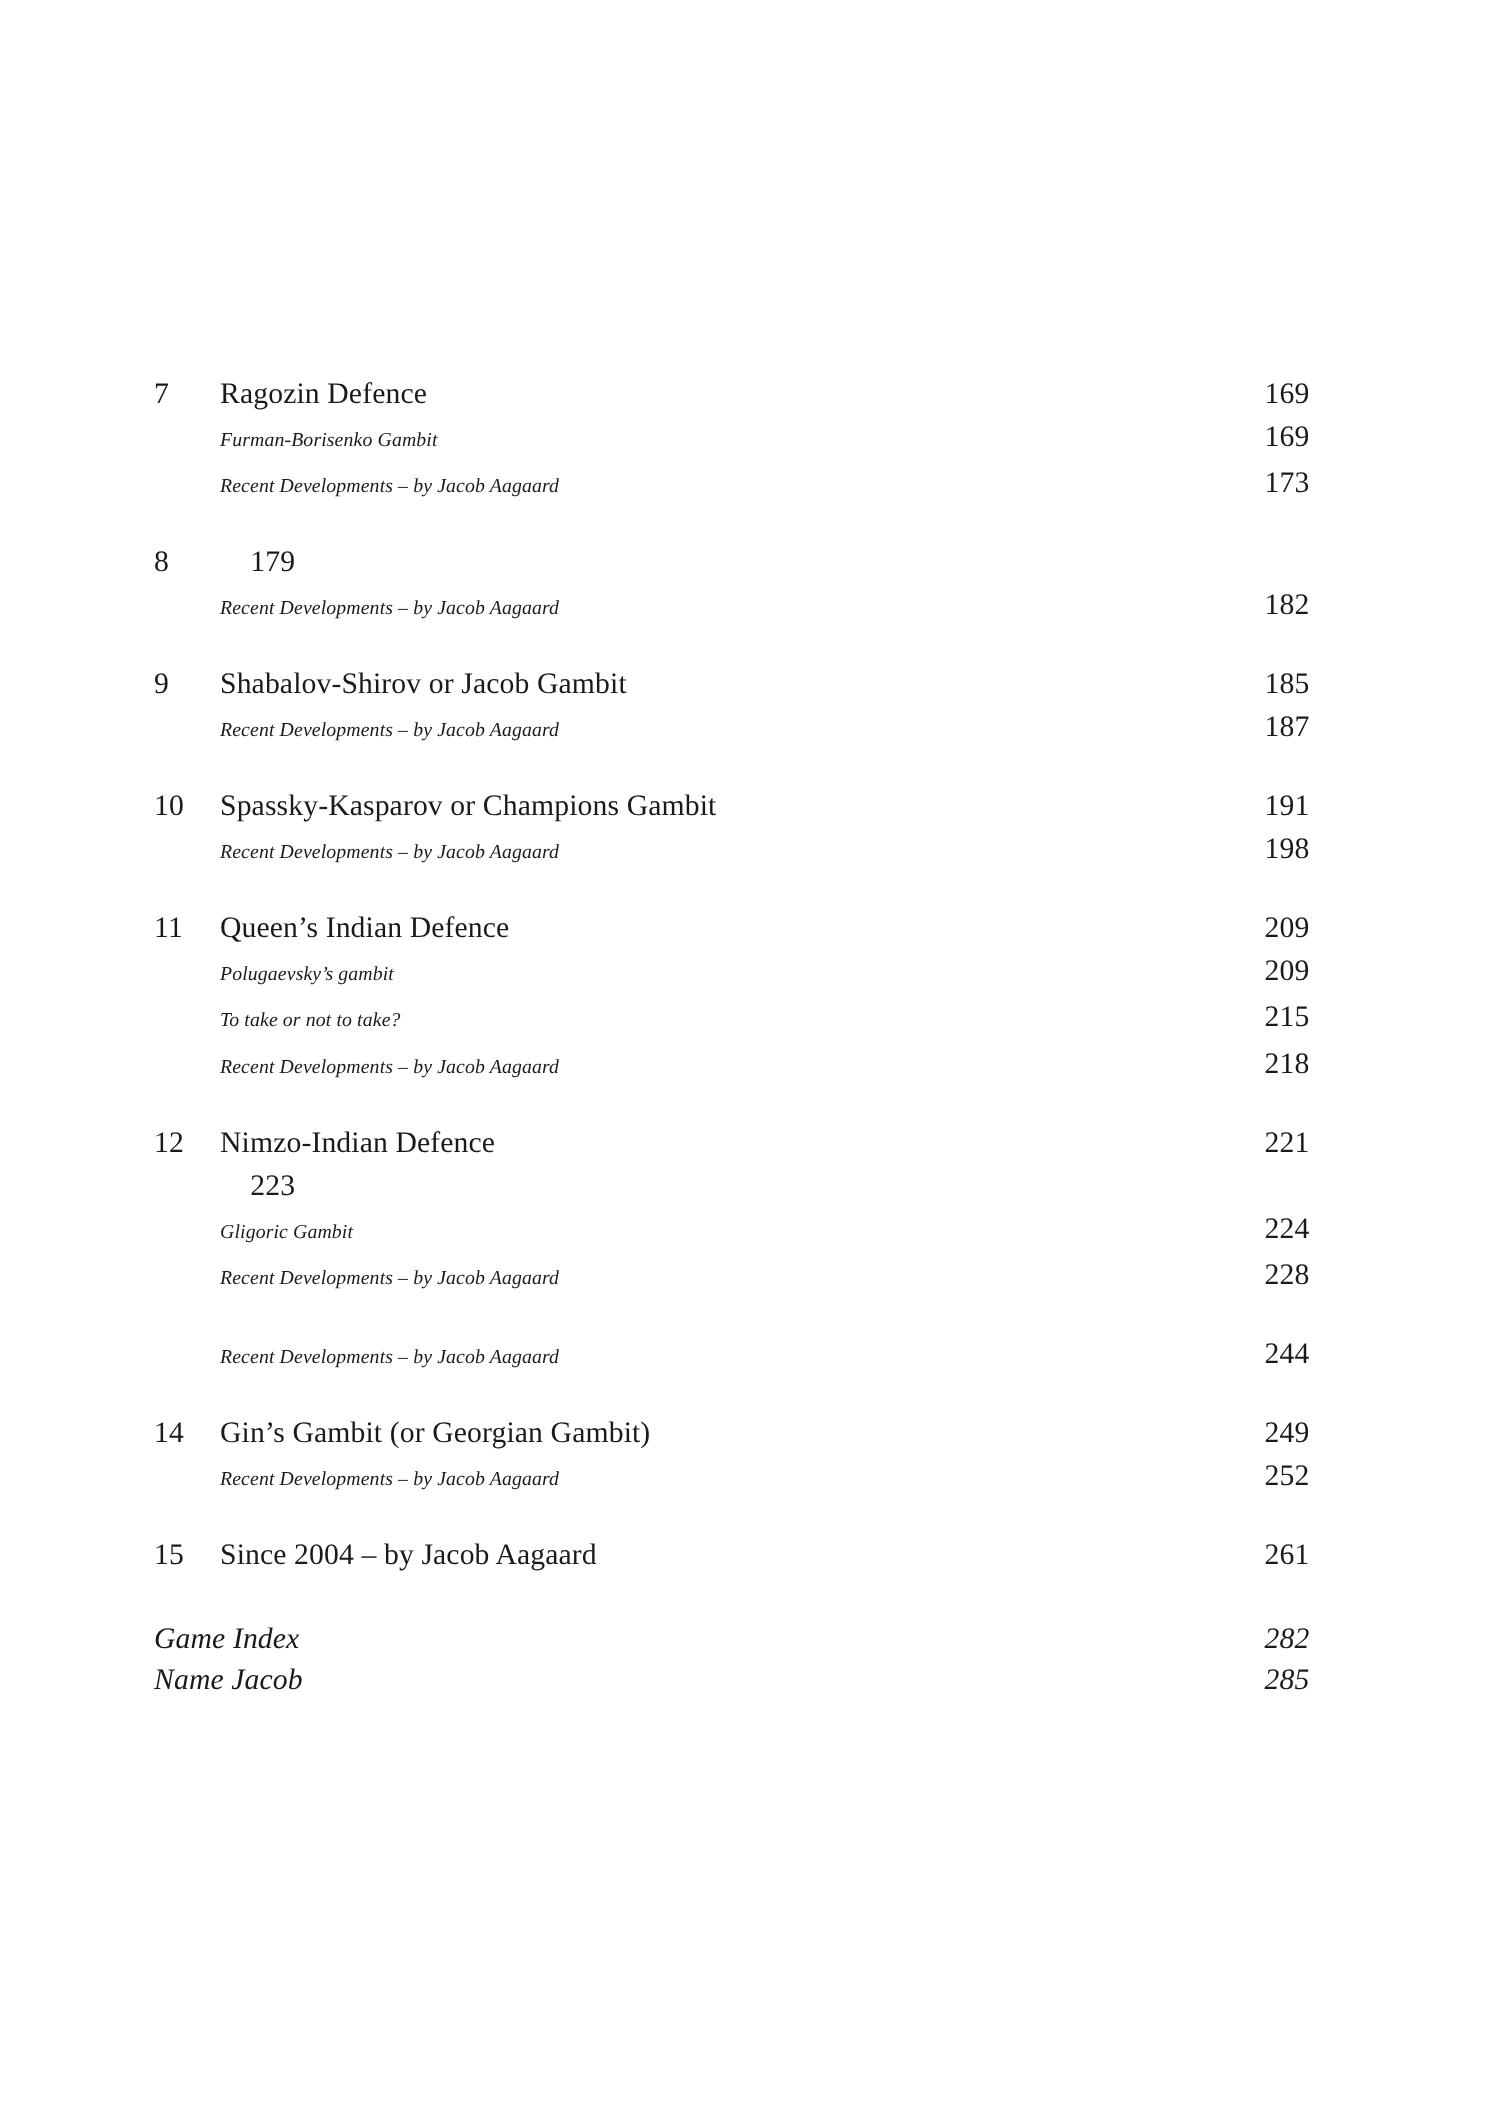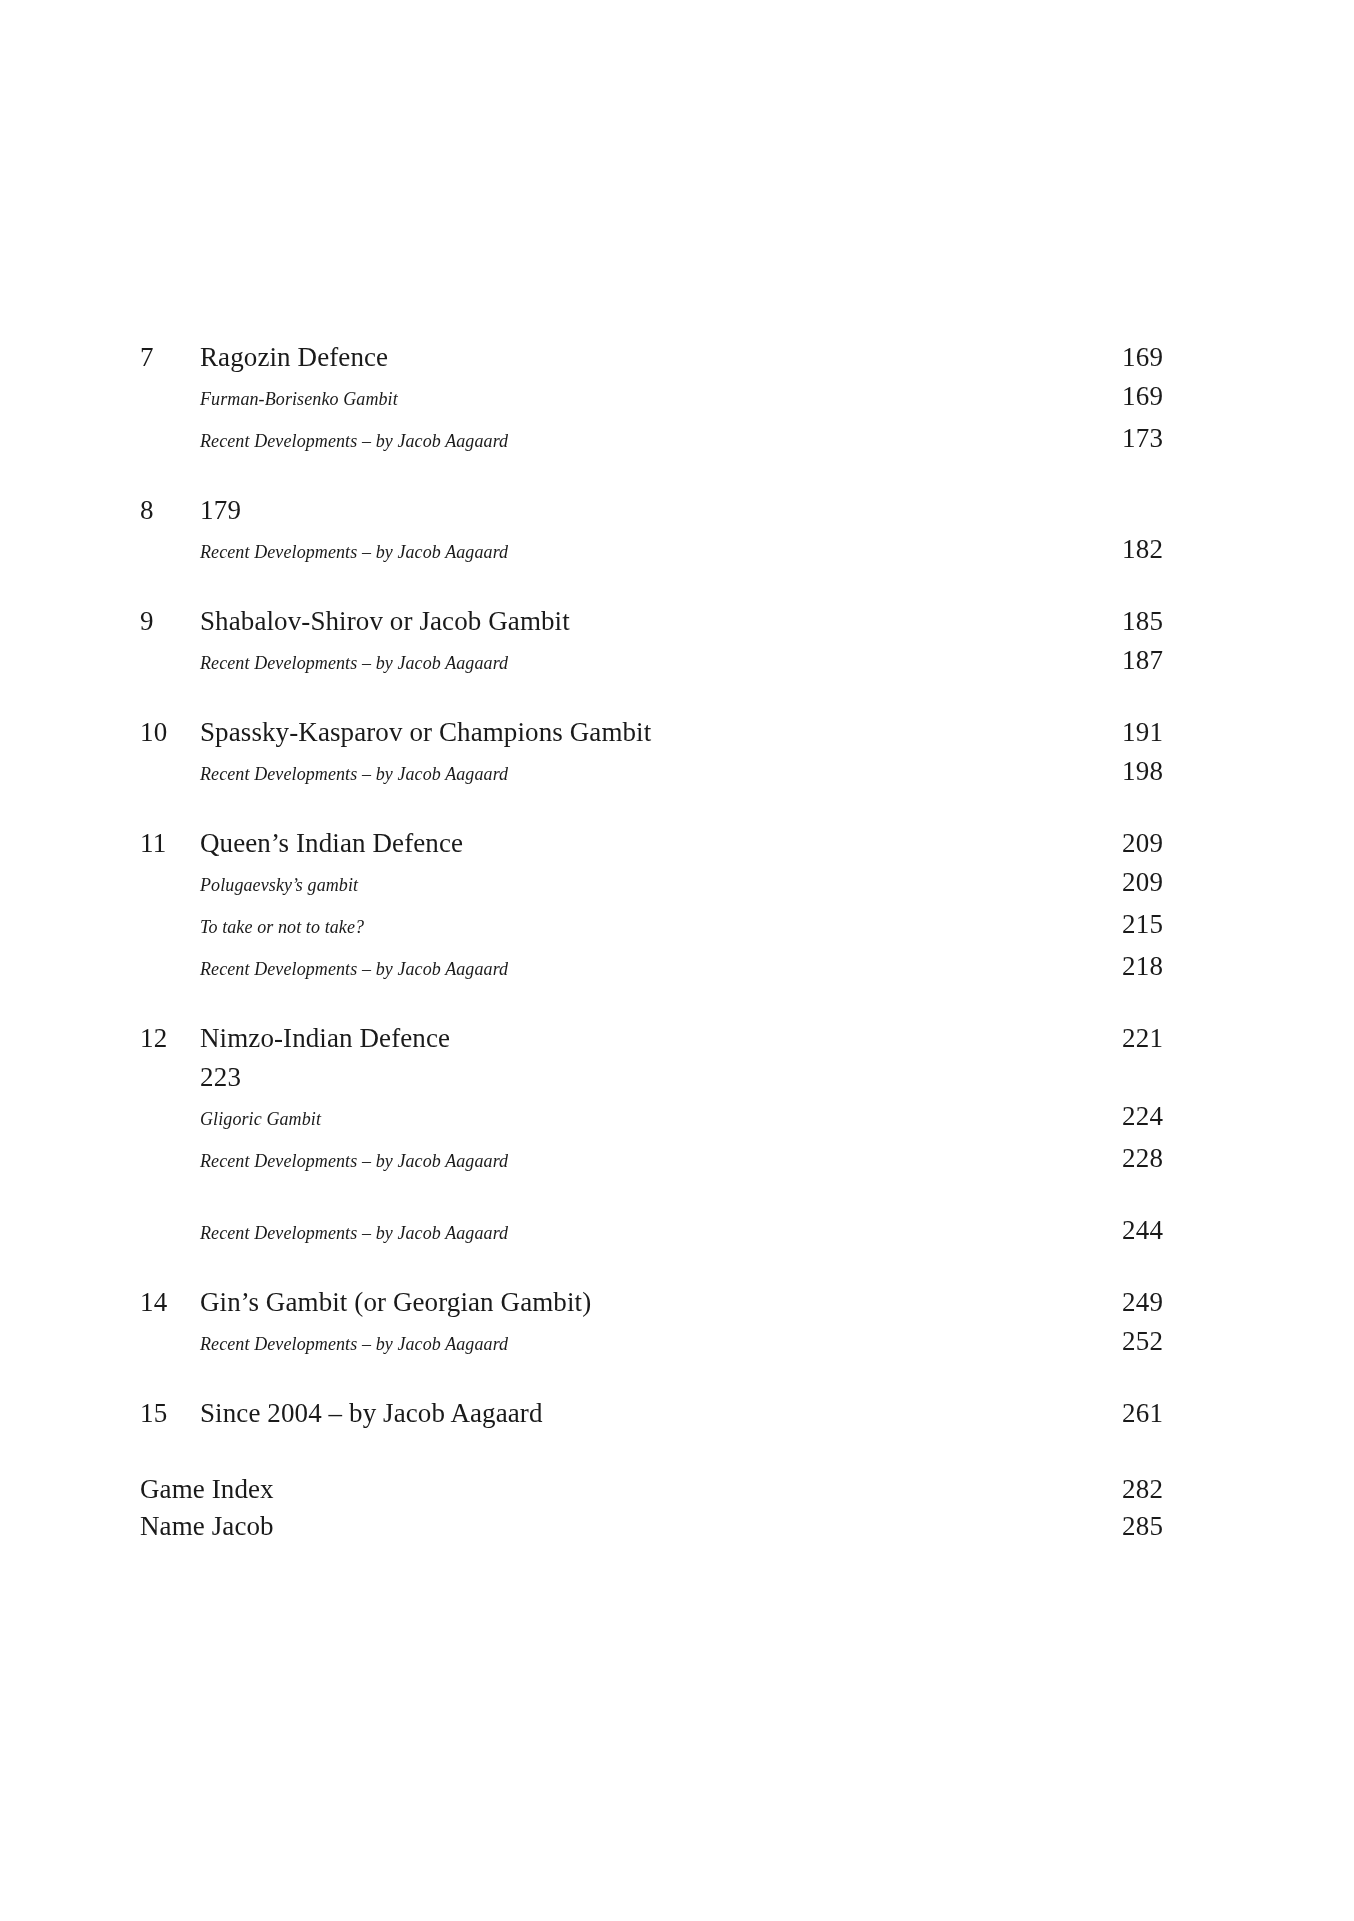--- a/index.html
+++ b/index.html
@@ -31,20 +31,21 @@
     left: 140px;
     top: 338px;
     width: 1078px;
   }
 
   .toc-group {
     margin-bottom: 30px;
   }
   .toc-group:last-child {
     margin-bottom: 0;
+    font-style: italic;
   }
 
   .toc-row {
     display: flex;
     align-items: baseline;
     width: 100%;
     line-height: 39px;
   }
 
   .num {
@@ -62,21 +63,21 @@
     white-space: nowrap;
   }
 
   .toc-row.sub .title {
     font-style: italic;
     font-size: 18px;
   }
 
   .page-no {
     flex: 0 0 96px;
-    text-align: left;
+    text-align: center;
     font-size: 27px;
     letter-spacing: 0.2px;
     white-space: nowrap;
   }
 
   .index-block {
     margin-top: 38px;
   }
   .index-block .toc-row {
     line-height: 37px;

